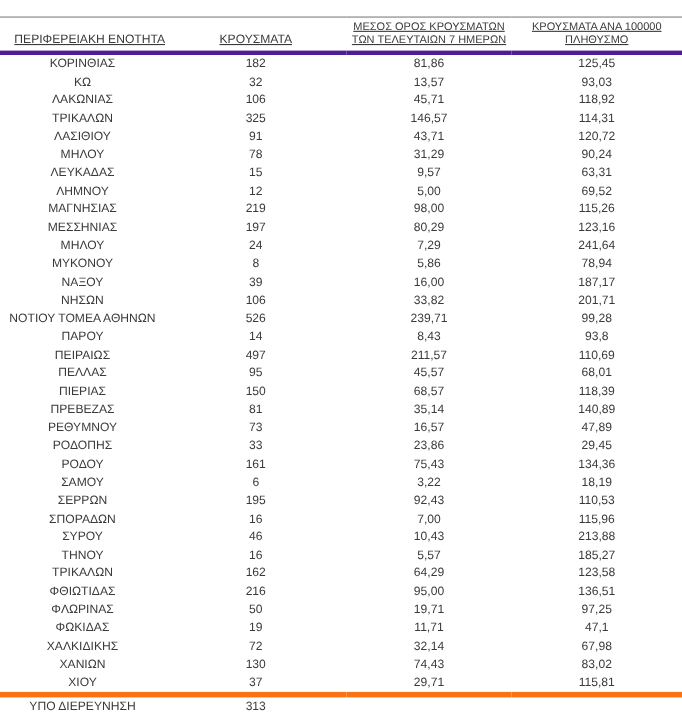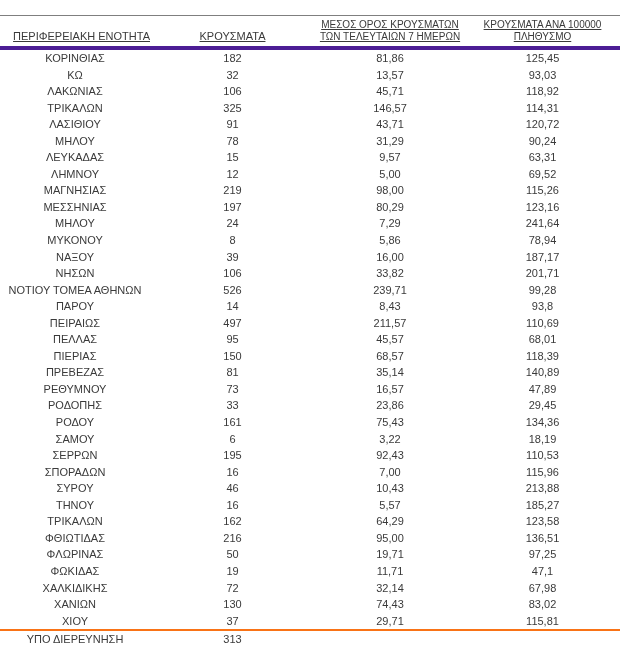--- a/index.html
+++ b/index.html
@@ -45,21 +45,21 @@
   tbody td, tfoot td {
     font-size: 11px;
     text-align: center;
     height: 16.55px;
     line-height: 16.55px;
     padding: 0;
     white-space: nowrap;
     overflow: hidden;
   }
   tfoot td {
-    border-top: 2px solid #f97316;
+    border-top: 5px solid #f97316;
     margin-left: 16px;
   }
 </style>
 </head>
 <body>
 
 <table class="report-table">
   <colgroup>
     <col style="width:150px">
     <col style="width:165px">

